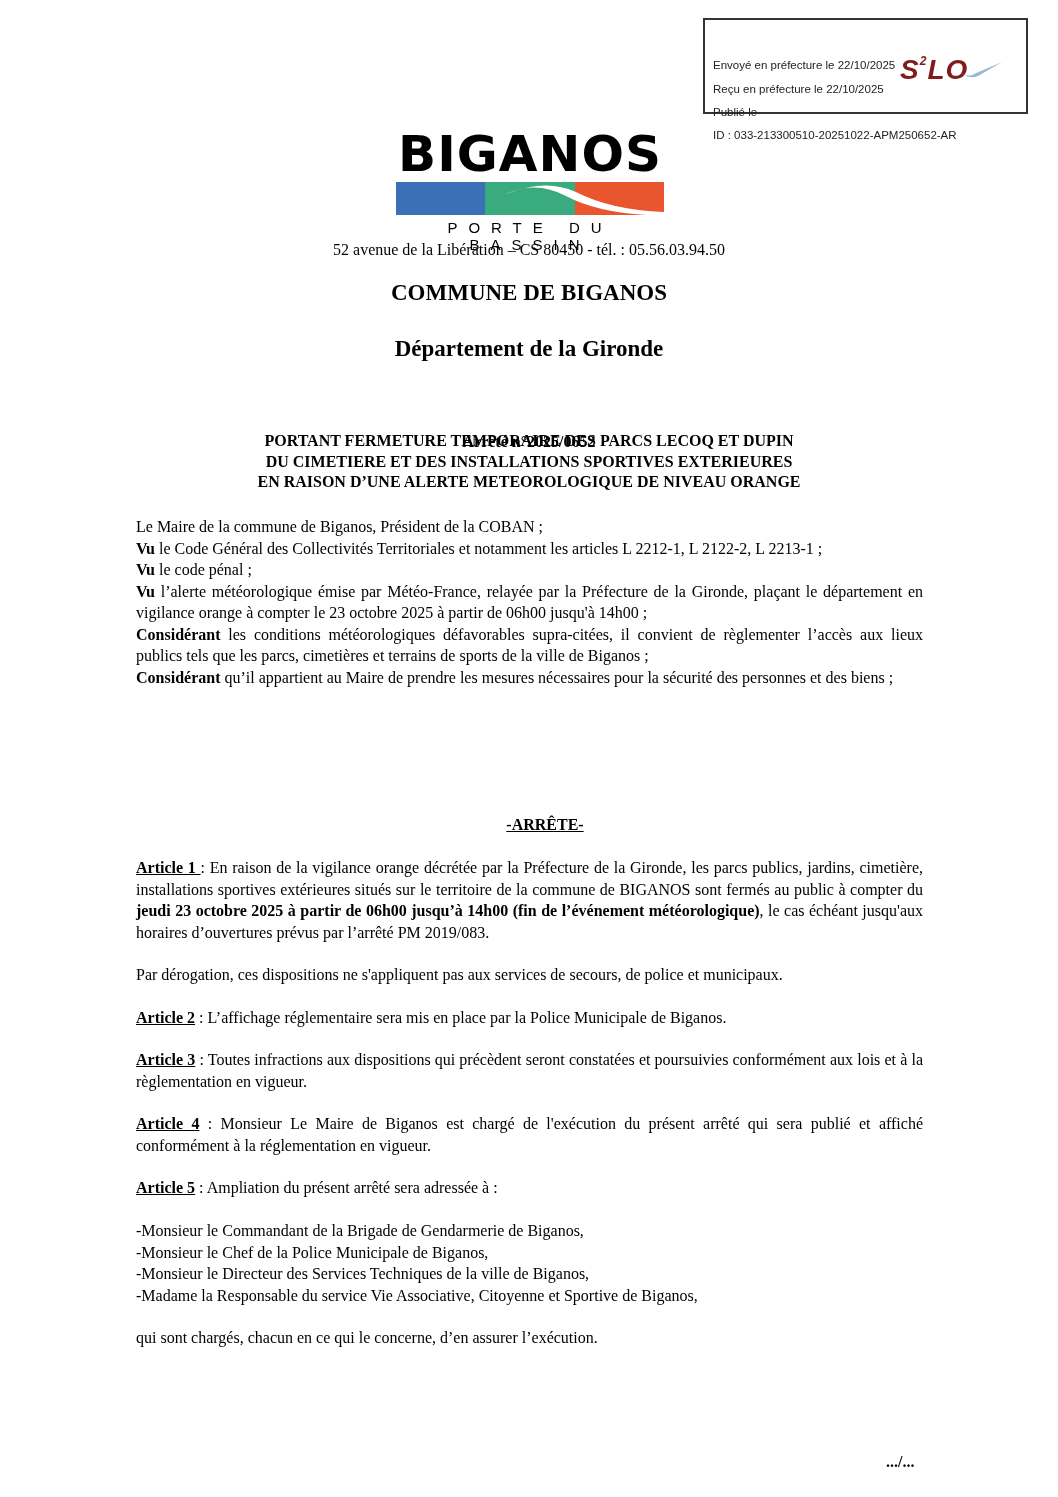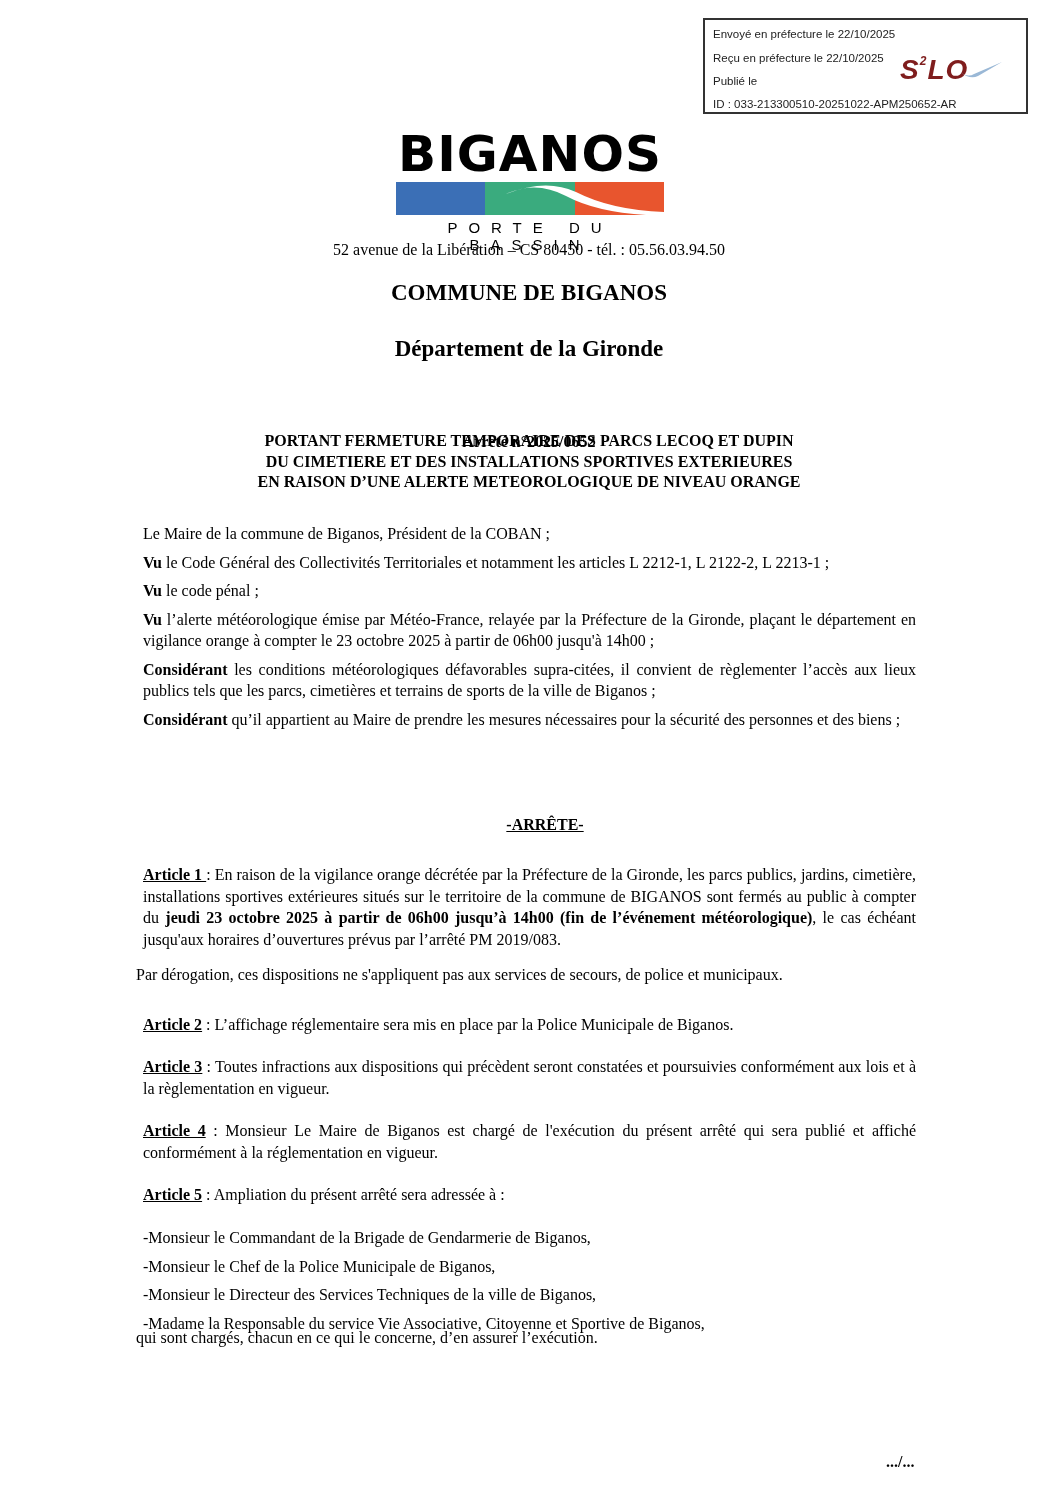--- a/index.html
+++ b/index.html
@@ -1,35 +1,35 @@
 <!DOCTYPE html>
 <html><head>
 <meta charset="utf-8">
 <style>
   html, body { margin:0; padding:0; background:#fff; }
   body { width:1058px; height:1497px; position:relative; overflow:hidden; font-family:"Liberation Serif", serif; color:#000; }
   .stamp { position:absolute; left:703px; top:18px; width:325px; height:96px; border:2px solid #333; box-sizing:border-box; font-family:"Liberation Sans", sans-serif; font-size:11.5px; color:#222; }
-  .stamp .row { position:absolute; left:8px; }
+  .stamp .row { position:absolute; left:8px;margin-top:31px; }
   .stamp .r1 { top:8px; } .stamp .r2 { top:32px; } .stamp .r3 { top:55px; } .stamp .r4 { top:78px; }
   .s2lo { position:absolute; left:195px; top:34px; font-family:"Liberation Sans", sans-serif; font-weight:bold; font-style:italic; font-size:28px; color:#7f1d1d; letter-spacing:1px; }
   .s2lo sup { font-size:12px; vertical-align:14px; }
   .s2lo svg { position:absolute; left:58px; top:6px; }
   .logo { position:absolute; left:396px; top:126px; width:268px; height:110px; }
   .logo .word { position:absolute; left:0; top:0; width:268px; text-align:center; font-family:"DejaVu Sans", sans-serif; font-weight:bold; font-size:50px; letter-spacing:1px; line-height:56px; }
   .logo .bands { position:absolute; left:0; top:56px; width:268px; height:33px; display:flex; }
   .logo .b1 { flex:1; background:#3b6fb6; } .logo .b2 { flex:1; background:#3aab7e; } .logo .b3 { flex:1; background:#e8552e; }
   .logo .wave { position:absolute; left:0; top:56px; }
   .logo .tag { position:absolute; left:0; top:93px; width:268px; text-align:center; font-family:"Liberation Sans", sans-serif; font-size:15px; letter-spacing:11px; }
   .addr { position:absolute; top:241px; width:100%; text-align:center; font-size:16px; }
   .h1 { position:absolute; top:280px; width:100%; text-align:center; font-size:23px; font-weight:bold; }
   .h2 { position:absolute; top:336px; width:100%; text-align:center; font-size:23px; font-weight:bold; }
   .arr-no { position:absolute; top:412px; width:100%; text-align:center; font-size:16px; font-weight:bold;margin-top:21px; }
   .subj { position:absolute; top:431px; width:100%; text-align:center; font-size:16px; font-weight:bold; line-height:20.5px; }
   .body { position:absolute; left:136px; width:787px; font-size:16px; line-height:21.5px; text-align:justify; }
-  .body p { margin:7px; }
+  .body p { margin:0; }
   .lastline { text-align-last:left; }
   .u { text-decoration:underline; font-weight:bold; }
   .center { position:absolute; width:100%; text-align:center; font-size:16px; font-weight:bold; text-decoration:underline; }
   .cont { position:absolute; left:886px; top:1453px; font-size:16px; font-weight:bold; }
 </style>
 </head>
 <body>
 
 <div class="stamp">
   <div class="row r1">Envoyé en préfecture le 22/10/2025</div>

